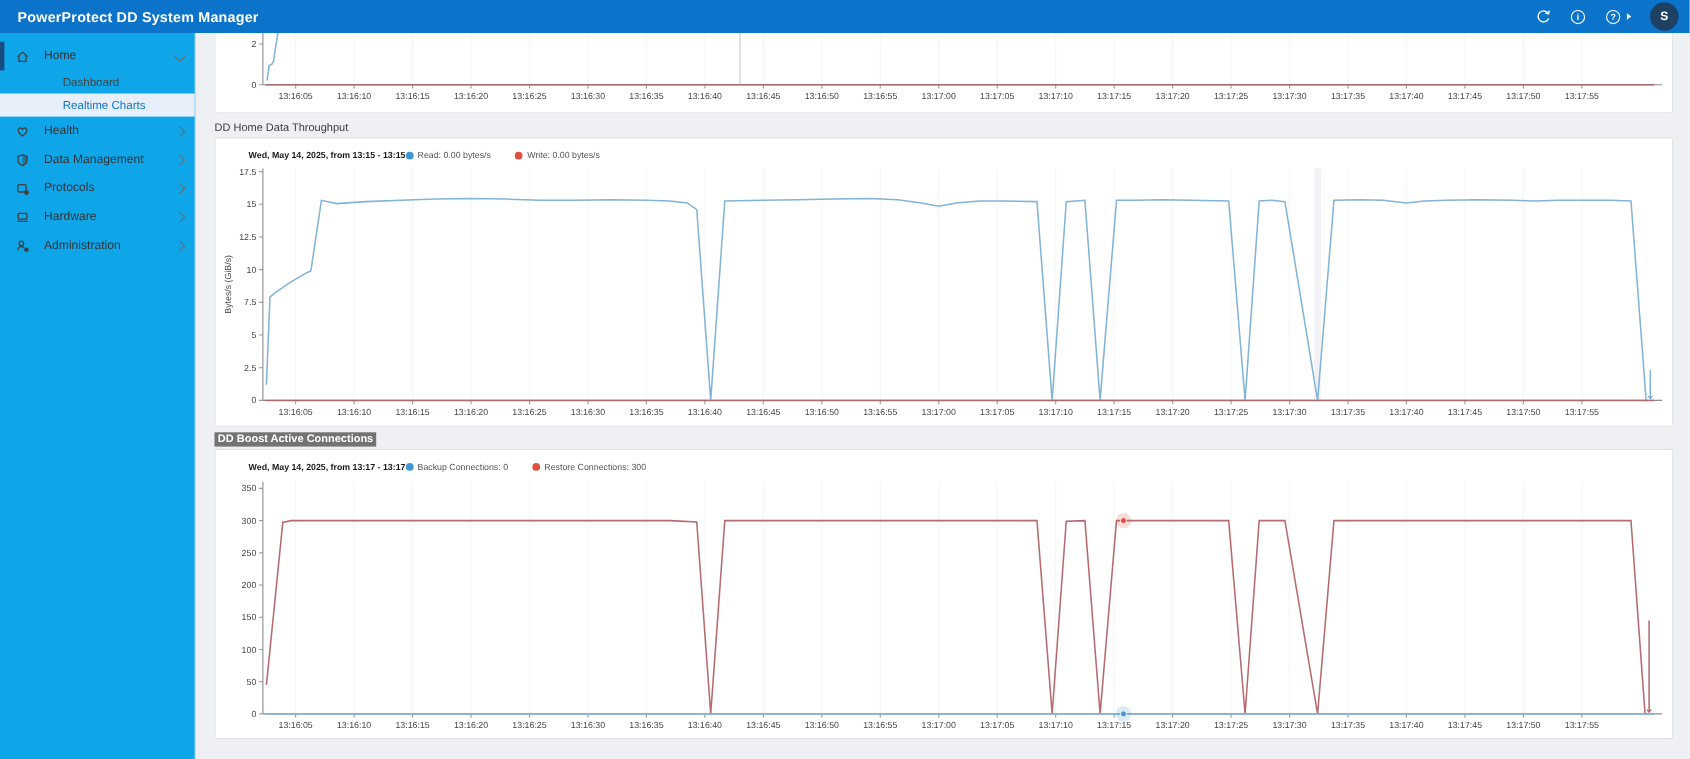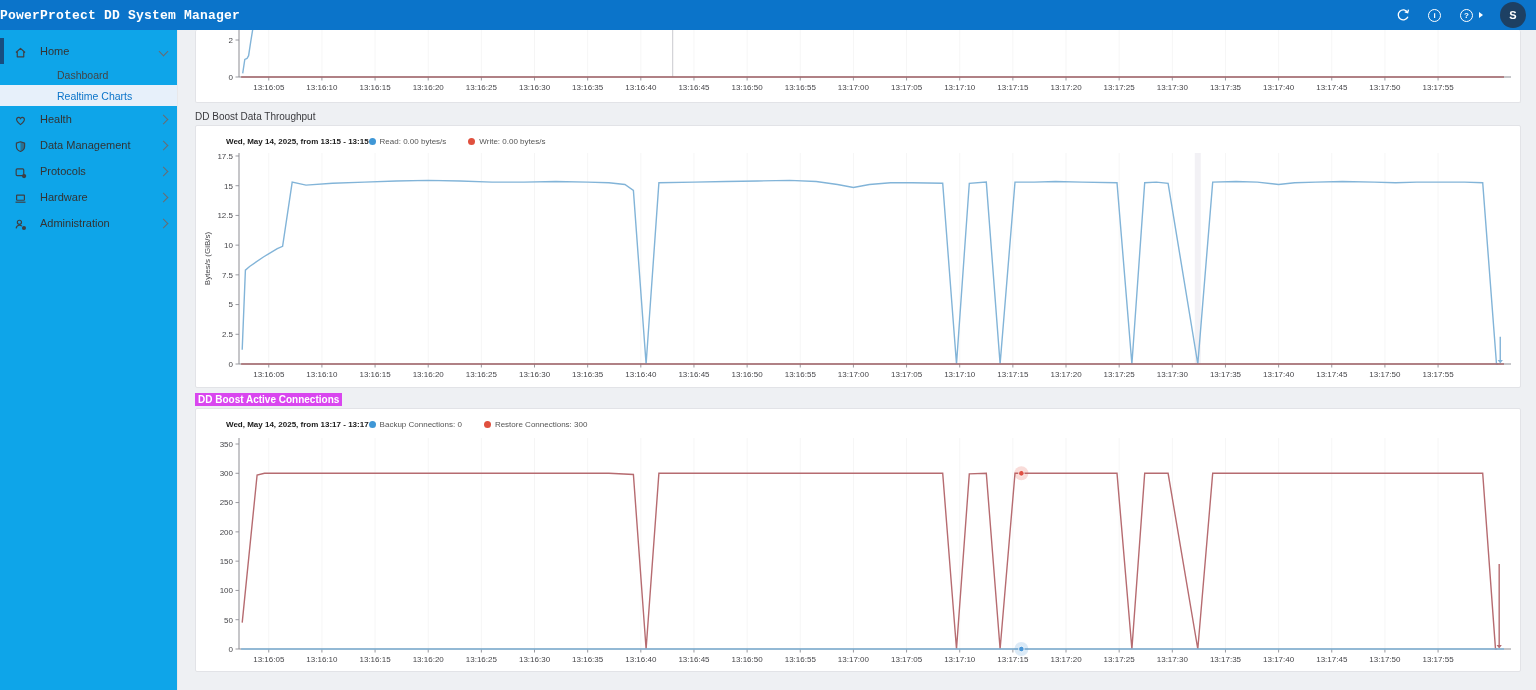--- a/index.html
+++ b/index.html
@@ -1,21 +1,21 @@
 <!DOCTYPE html>
 <html><head>
 <meta charset="utf-8">
 <style>
   html,body{margin:0;padding:0;}
   body{width:1536px;height:690px;position:relative;overflow:hidden;
        font-family:"Liberation Sans",sans-serif;background:#eef0f3;}
   
   .hdr{position:absolute;left:0;top:0;width:1536px;height:30px;background:#0b74ca;
        display:flex;align-items:center;z-index:30;}
-  .hdr-title{color:#fff;font-size:13px;font-weight:bold;letter-spacing:.2px;font-family:Liberation Mono, monospace;}
+  .hdr-title{color:#fff;font-size:13px;font-weight:bold;margin-left:16px;letter-spacing:.2px;}
   .hdr-right{position:absolute;right:10px;top:0;height:30px;display:flex;align-items:center;gap:17px;}
   .hicon{width:15px;height:15px;display:flex;align-items:center;justify-content:center;cursor:pointer;}
   .circ{width:13px;height:13px;border:1.2px solid #fff;border-radius:50%;color:#fff;
         font-size:8px;line-height:12px;text-align:center;font-weight:bold;box-sizing:border-box;}
   .caret-r{width:0;height:0;border-left:4px solid #fff;border-top:3px solid transparent;
         border-bottom:3px solid transparent;margin-left:-12px;}
   .avatar{width:26px;height:26px;border-radius:50%;background:#1d4063;color:#fff;font-size:11px;
         font-weight:bold;display:flex;align-items:center;justify-content:center;cursor:pointer;}
   
   .sb{position:absolute;left:0;top:30px;width:178px;height:660px;background:#0ea5e9;
@@ -31,21 +31,21 @@
   .chev.r{transform:rotate(-45deg);}
   .chev.d{transform:rotate(45deg);}
   .icn{width:13px;height:13px;flex:none;}
   
   .panel{position:absolute;background:#fff;border:1px solid #e2e3e7;border-radius:2px;box-sizing:border-box;}
   #p1{left:195px;top:30px;width:1326px;height:73px;border-top:none;}
   #p2{left:195px;top:125px;width:1326px;height:263px;}
   #p3{left:195px;top:408px;width:1326px;height:264px;}
   .ctitle{position:absolute;left:195px;font-size:10px;color:#3a3a3e;}
   #t2{top:111px;}
-  #t3{top:393px;background:#d946ef;color:#fff;padding:1px 3px;font-weight:bold;}
+  #t3{top:393px;background:#737373;color:#fff;padding:1px 3px;font-weight:bold;}
   .legendrow{position:absolute;left:30px;top:11px;display:flex;align-items:center;}
   .stamp{font-size:8px;font-weight:bold;color:#1a1a1a;}
   .litem{display:flex;align-items:center;margin-right:22px;text-align:center;}
   .dot{width:7px;height:7px;border-radius:50%;margin-right:4px;}
   .ltxt{font-size:8px;color:#555;}
   svg.chart{position:absolute;left:0;display:block;}
   #c1{top:0;}
   #c2{top:27px;}
   #c3{top:29px;}
   .tk{font:8px "Liberation Sans",sans-serif;fill:#46464a;}
@@ -218,21 +218,21 @@
       <text class="tk" x="37" y="49.8" text-anchor="end">0</text>
       <line x1="39.5" y1="10" x2="43" y2="10" stroke="#9a9aa0"></line>
       <text class="tk" x="37" y="12.8" text-anchor="end">2</text>
       <line x1="43" y1="0" x2="43" y2="47" stroke="#8d8d93"></line>
       <line x1="43" y1="47" x2="1315" y2="47" stroke="#8d8d93"></line>
       <polyline fill="none" stroke="#82b4d8" stroke-width="1.4" points="46.7,43.3 48.8,29.4 51.0,28.5 52.6,25.7 54.7,11.9 57.4,-4.8 59.5,-64.0"></polyline>
       <polyline fill="none" stroke="#a96a6e" stroke-width="1.4" points="45.1,47.0 1308.0,47.0"></polyline>
     </svg>
 </div>
 
-<div class="ctitle" id="t2">DD Boost Data Throughput</div>
+<div class="ctitle" id="t2">DD Home Data Throughput</div>
 <div class="panel" id="p2">
   <div class="legendrow">
     <span class="stamp">Wed, May 14, 2025, from 13:15 - 13:15</span>
     <span class="litem">
       <span class="dot" style="background: rgb(63, 151, 214);"></span>
       <span class="ltxt">Read: 0.00 bytes/s</span>
     </span>
     <span class="litem">
       <span class="dot" style="background: rgb(224, 80, 62);"></span>
       <span class="ltxt">Write: 0.00 bytes/s</span>

